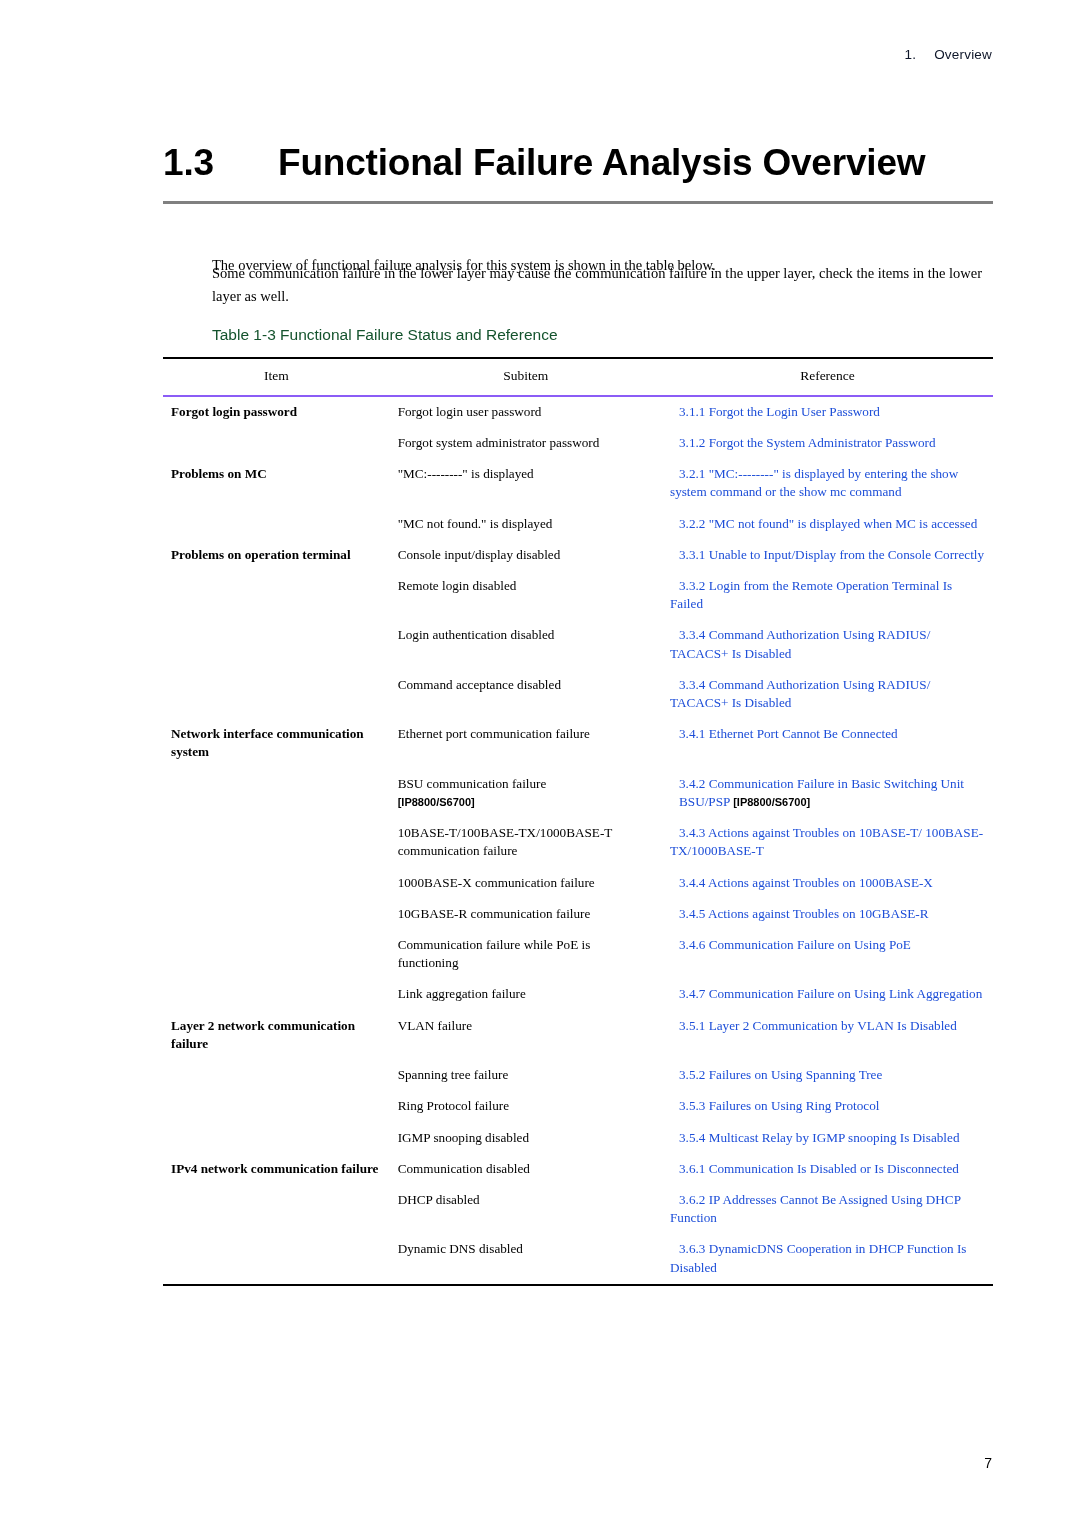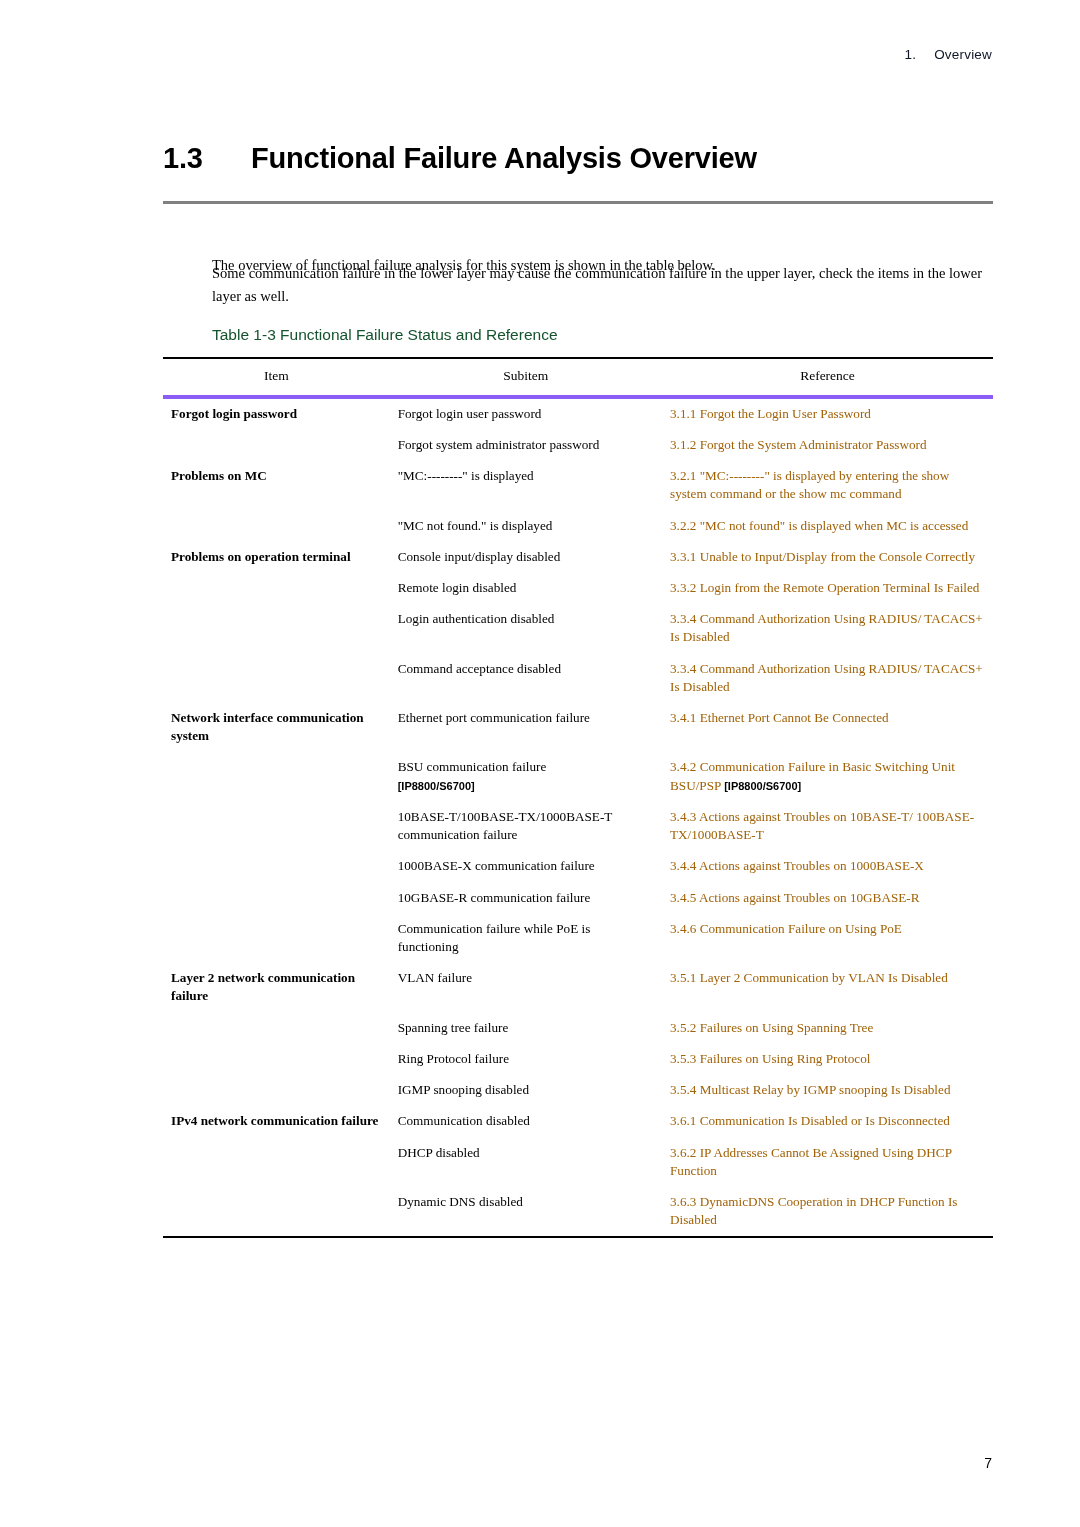--- a/index.html
+++ b/index.html
@@ -33,25 +33,26 @@
 
   .title-block {
     position: absolute;
     top: 142px;
     left: 163px;
     width: 830px;
   }
   h1.chapter-title {
     margin: 0;
     font-family: "Liberation Sans", sans-serif;
-    font-size: 29px;
+    font-size: 37px;
     font-weight: bold;
     color: #000;
     letter-spacing: -0.2px;
     display: flex;
+    gap: 27px;
   }
   h1.chapter-title .sec-no {
     width: 88px;
     flex: 0 0 88px;
   }
   .title-rule {
     position: absolute;
     top: 201px;
     left: 163px;
     width: 830px;
@@ -96,21 +97,21 @@
   }
   table.ref-table thead th {
     text-align: center;
     font-weight: normal;
     padding-top: 8px;
     padding-bottom: 9px;
     font-size: 13.5px;
   }
   table.ref-table thead tr {
     border-top: 2.5px solid #000;
-    border-bottom: 4px solid #8b5cf6;
+    border-bottom: 2px solid #8b5cf6;
   }
   .col-item { width: 222px; }
   .col-sub  { width: 272px; }
   .col-ref  { width: 336px; }
 
   td.item-cell {
     border-right: 1px solid #000;
     font-weight: bold;
   }
   td.sub-cell {
@@ -119,22 +120,23 @@
   tbody tr td {
     border-bottom: 1px solid #000;
   }
   tbody tr.last-row td {
     border-bottom: 2.5px solid #000;
   }
   td.item-cell.blank {
     border-bottom: none;
   }
   a.ref-link, .ref-link {
-    color: #a16207;
+    color: #1d4ed8;
     text-decoration: none;
+    margin-left: 9px;
   }
   .bold-sans {
     font-family: "Liberation Sans", sans-serif;
     font-weight: bold;
     font-size: 11px;
   }
   .page-number {
     position: absolute;
     bottom: 56px;
     right: 88px;
@@ -237,20 +239,25 @@
           <td class="item-cell col-item blank">&nbsp;</td>
           <td class="sub-cell col-sub"><span>10GBASE-R communication failure</span></td>
           <td class="col-ref"><a class="ref-link" href="#">3.4.5 Actions against Troubles on 10GBASE-R</a></td>
         </tr>
         <tr>
           <td class="item-cell col-item blank">&nbsp;</td>
           <td class="sub-cell col-sub"><span>Communication failure while PoE is functioning</span></td>
           <td class="col-ref"><a class="ref-link" href="#">3.4.6 Communication Failure on Using PoE</a></td>
         </tr>
         <tr>
+          <td class="item-cell col-item">&nbsp;</td>
+          <td class="sub-cell col-sub"><span>Link aggregation failure</span></td>
+          <td class="col-ref"><a class="ref-link" href="#">3.4.7 Communication Failure on Using Link Aggregation</a></td>
+        </tr>
+        <tr>
           <td class="item-cell col-item blank">Layer 2 network communication failure</td>
           <td class="sub-cell col-sub"><span>VLAN failure</span></td>
           <td class="col-ref"><a class="ref-link" href="#">3.5.1 Layer 2 Communication by VLAN Is Disabled</a></td>
         </tr>
         <tr>
           <td class="item-cell col-item blank">&nbsp;</td>
           <td class="sub-cell col-sub"><span>Spanning tree failure</span></td>
           <td class="col-ref"><a class="ref-link" href="#">3.5.2 Failures on Using Spanning Tree</a></td>
         </tr>
         <tr>

